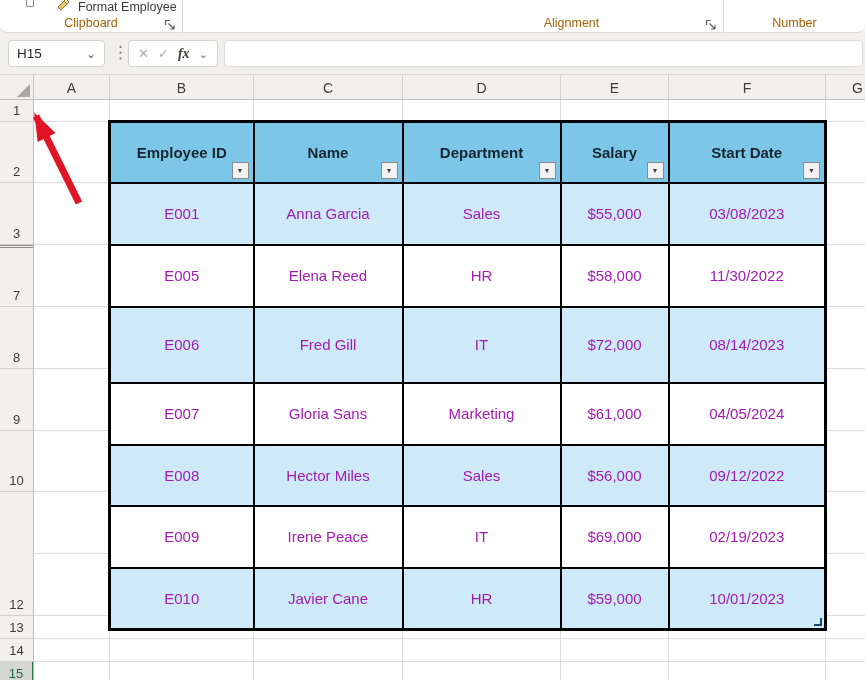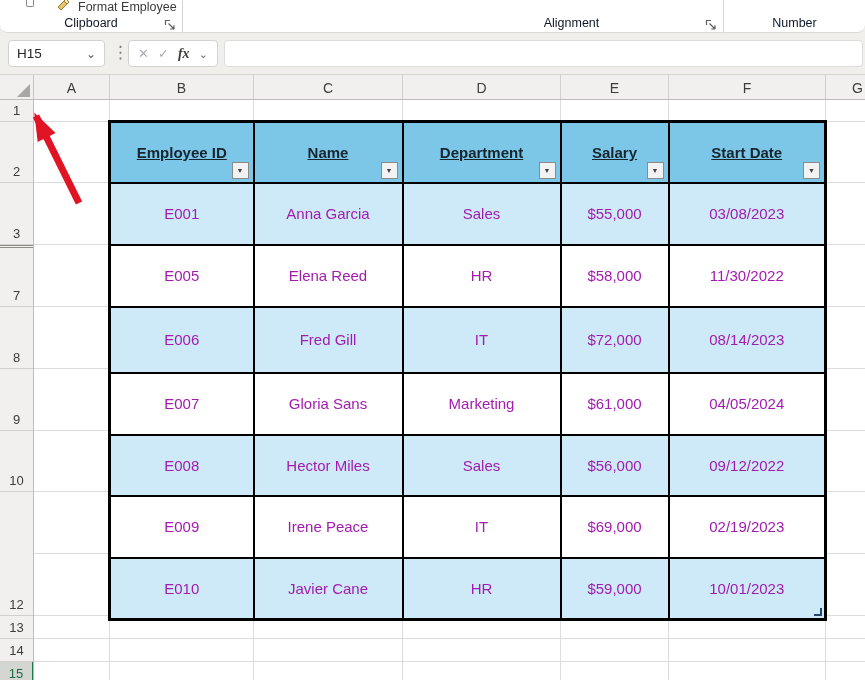--- a/index.html
+++ b/index.html
@@ -14,21 +14,21 @@
   .ribbon-panel {
     position:absolute; left:0; top:0; width:865px; height:33px; background:#fff;
     border-bottom:1px solid #dcdad7; border-radius:0 0 8px 8px;
   }
   .fp-btn { position:absolute; left:56px; top:-1px; height:15px; display:flex; align-items:center; gap:7px;
             font-size:12.5px; color:#3a3a3a; }
   .icon-frag { position:absolute; left:26px; top:-2px; width:8px; height:9px;
                border:1.5px solid #8a8885; border-top:none; border-radius:0 0 2px 2px; }
   .rgroup { position:absolute; top:0; height:33px; }
   .rgroup .glabel { position:absolute; left:0; right:0; bottom:3px; text-align:center;
-                    font-size:12.5px; color:#0f172a; }
+                    font-size:12.5px; color:#a16207; }
   .rgroup.sep { border-right:1px solid #d6d4d1; }
   .g1 { left:0;   width:183px; }
   .g2 { left:183px; width:237px; }
   .g3 { left:420px; width:304px; }
   .g4 { left:724px; width:141px; }
   .launcher { position:absolute; right:6px; bottom:4px; width:12px; height:12px; }
   
   .fbar { position:absolute; left:0; top:34px; width:865px; height:40px; }
   .namebox {
     position:absolute; left:8px; top:6px; width:97px; height:27px; background:#fff;
@@ -74,21 +74,21 @@
   .vline { position:absolute; top:0; width:1px; background:#dcdcdc; }
   .hline { position:absolute; left:0; height:1px; background:#dcdcdc; }
   
   table.emp { position:absolute; border-collapse:collapse; table-layout:fixed;
               border:3px solid var(--tbl-border,#000); }
   table.emp th, table.emp td {
     border:2px solid var(--tbl-border,#000); text-align:center; vertical-align:middle;
     padding:0; overflow:hidden;
   }
   table.emp th { position:relative; background:var(--tbl-header,#7CC7E8);
-                 font-size:15px; font-weight:bold; color:#17252f;text-decoration:underline; }
+                 font-size:15px; font-weight:bold; color:#17252f; }
   table.emp td { font-size:15px; color:#a21caf; position:relative; }
   td.banded { background:var(--tbl-banded,#CEEAF8); }
   td.plain  { background:var(--tbl-plain,#fff); }
   .filterbtn { position:absolute; right:4px; bottom:3px; width:17px; height:17px;
                background:#f2f2f2; border:1px solid #8a8a8a; display:flex; align-items:center;
                justify-content:center; font-size:7px; color:#3f3f3f; }
   .resize-handle { position:absolute; right:2px; bottom:2px; width:8px; height:8px;
                    border-right:2.5px solid #24486b; border-bottom:2.5px solid #24486b; }
   
   .anno { position:absolute; left:0; top:0; width:865px; height:680px; pointer-events:none; }
@@ -225,21 +225,21 @@
             <td class="banded">$55,000</td>
             <td class="banded">03/08/2023</td>
           </tr>
           <tr style="height: 62px;">
             <td class="plain">E005</td>
             <td class="plain">Elena Reed</td>
             <td class="plain">HR</td>
             <td class="plain">$58,000</td>
             <td class="plain">11/30/2022</td>
           </tr>
-          <tr style="height: 66px; margin-top: 40px;">
+          <tr style="height: 76px; margin-top: 40px;">
             <td class="banded">E006</td>
             <td class="banded">Fred Gill</td>
             <td class="banded">IT</td>
             <td class="banded">$72,000</td>
             <td class="banded">08/14/2023</td>
           </tr>
           <tr style="height: 62px;">
             <td class="plain">E007</td>
             <td class="plain">Gloria Sans</td>
             <td class="plain">Marketing</td>

